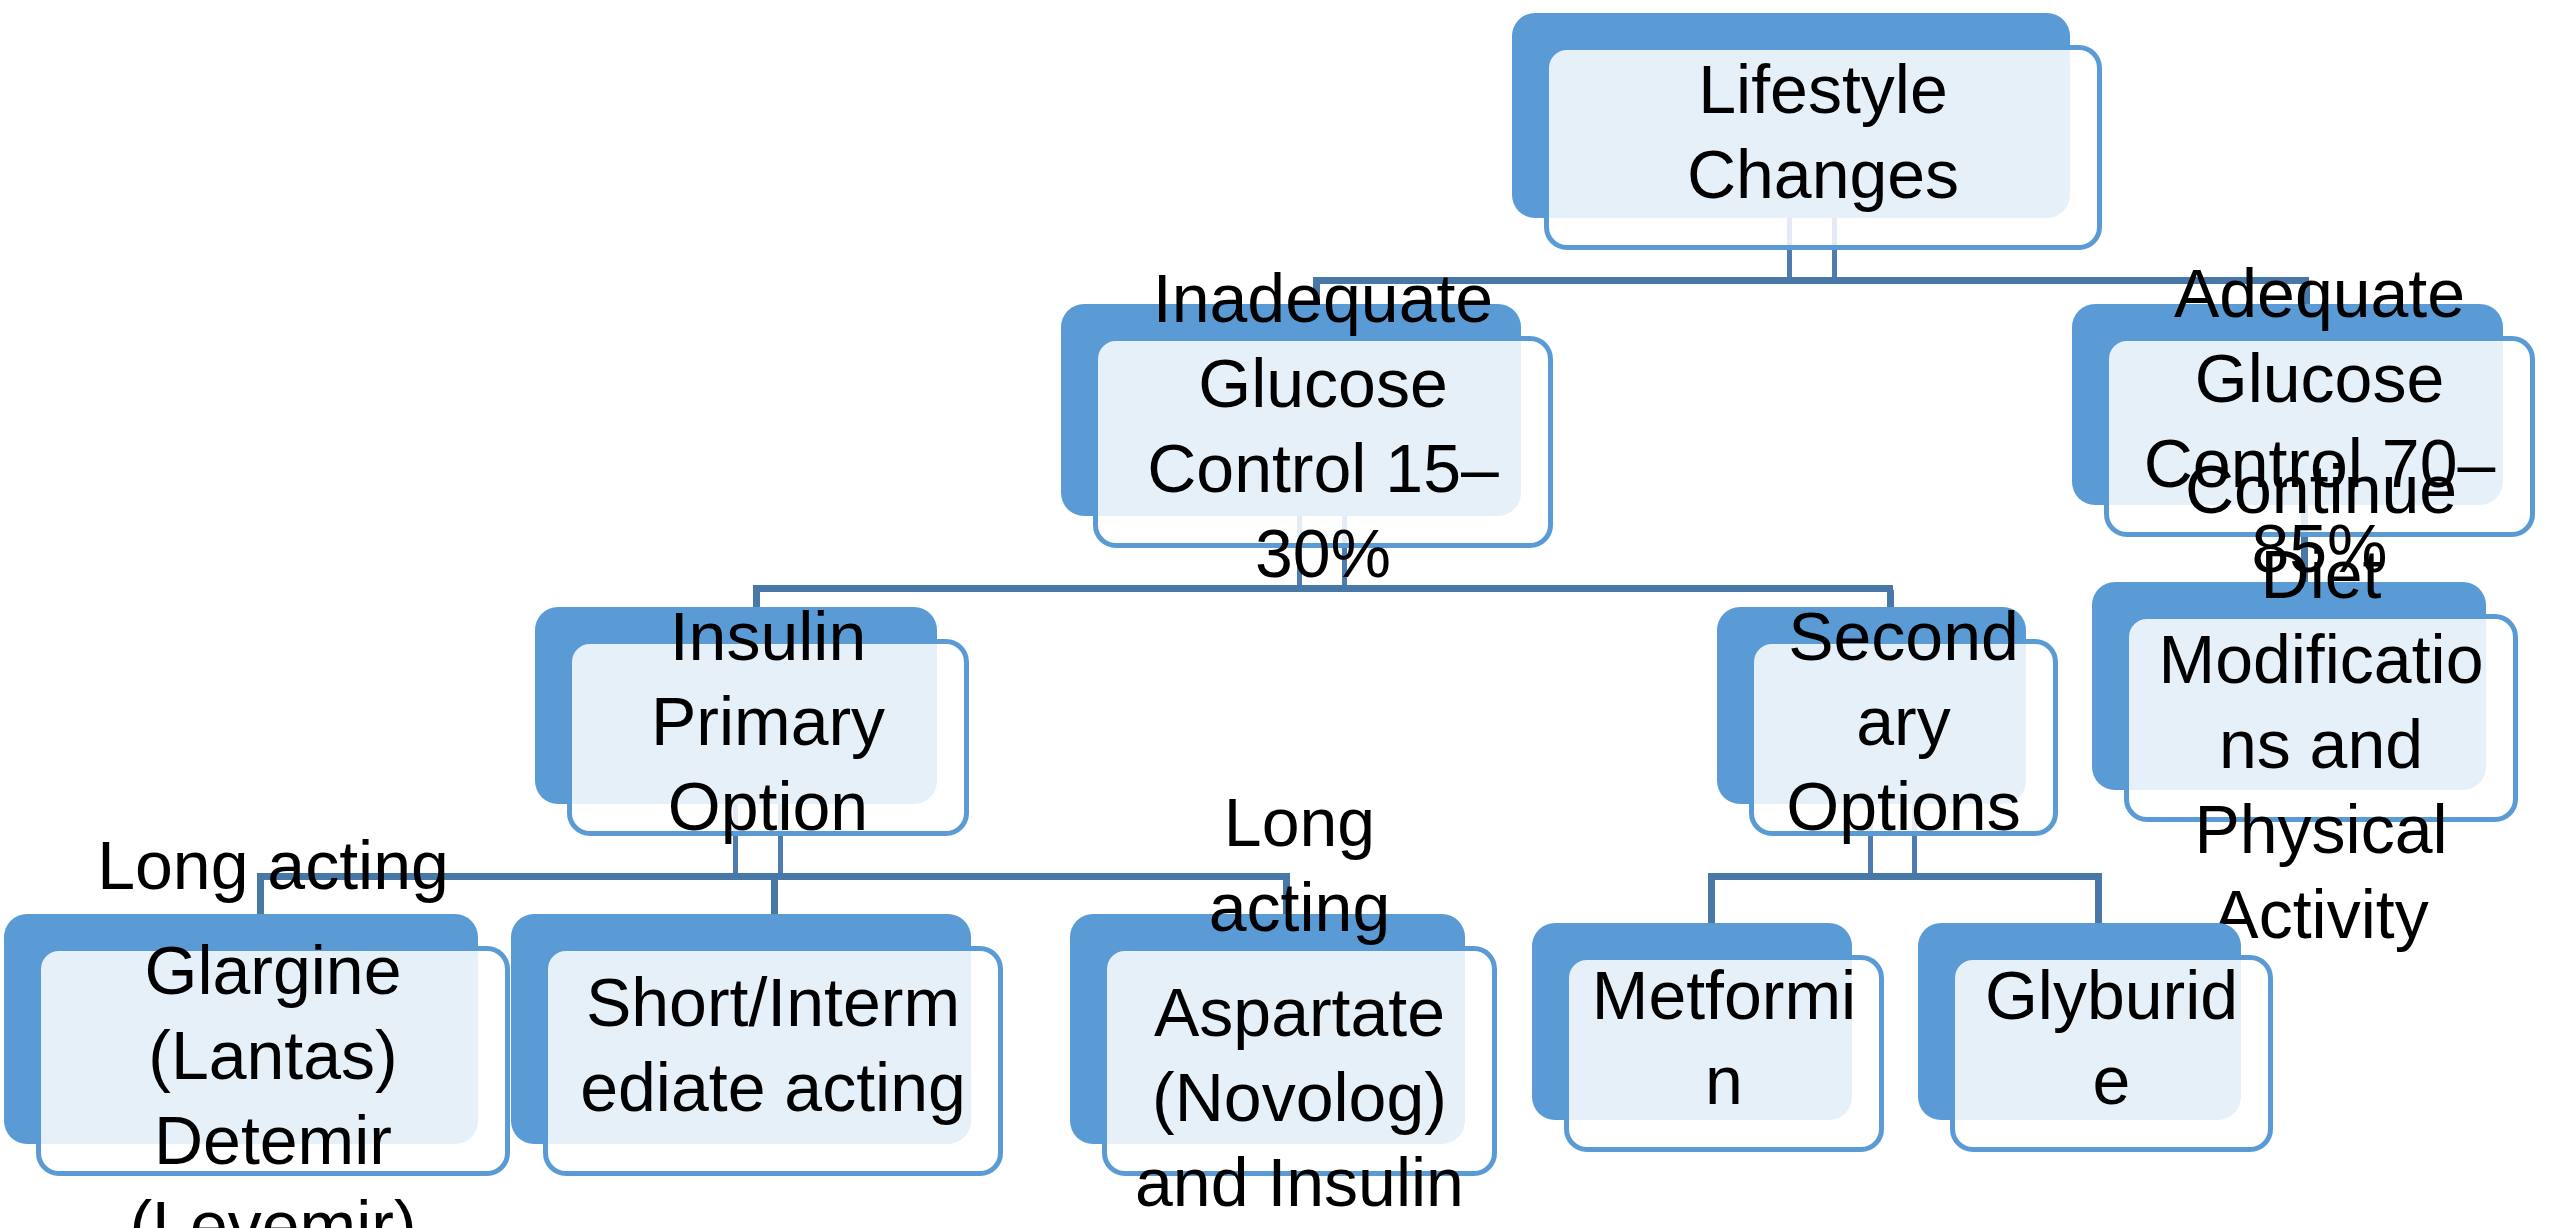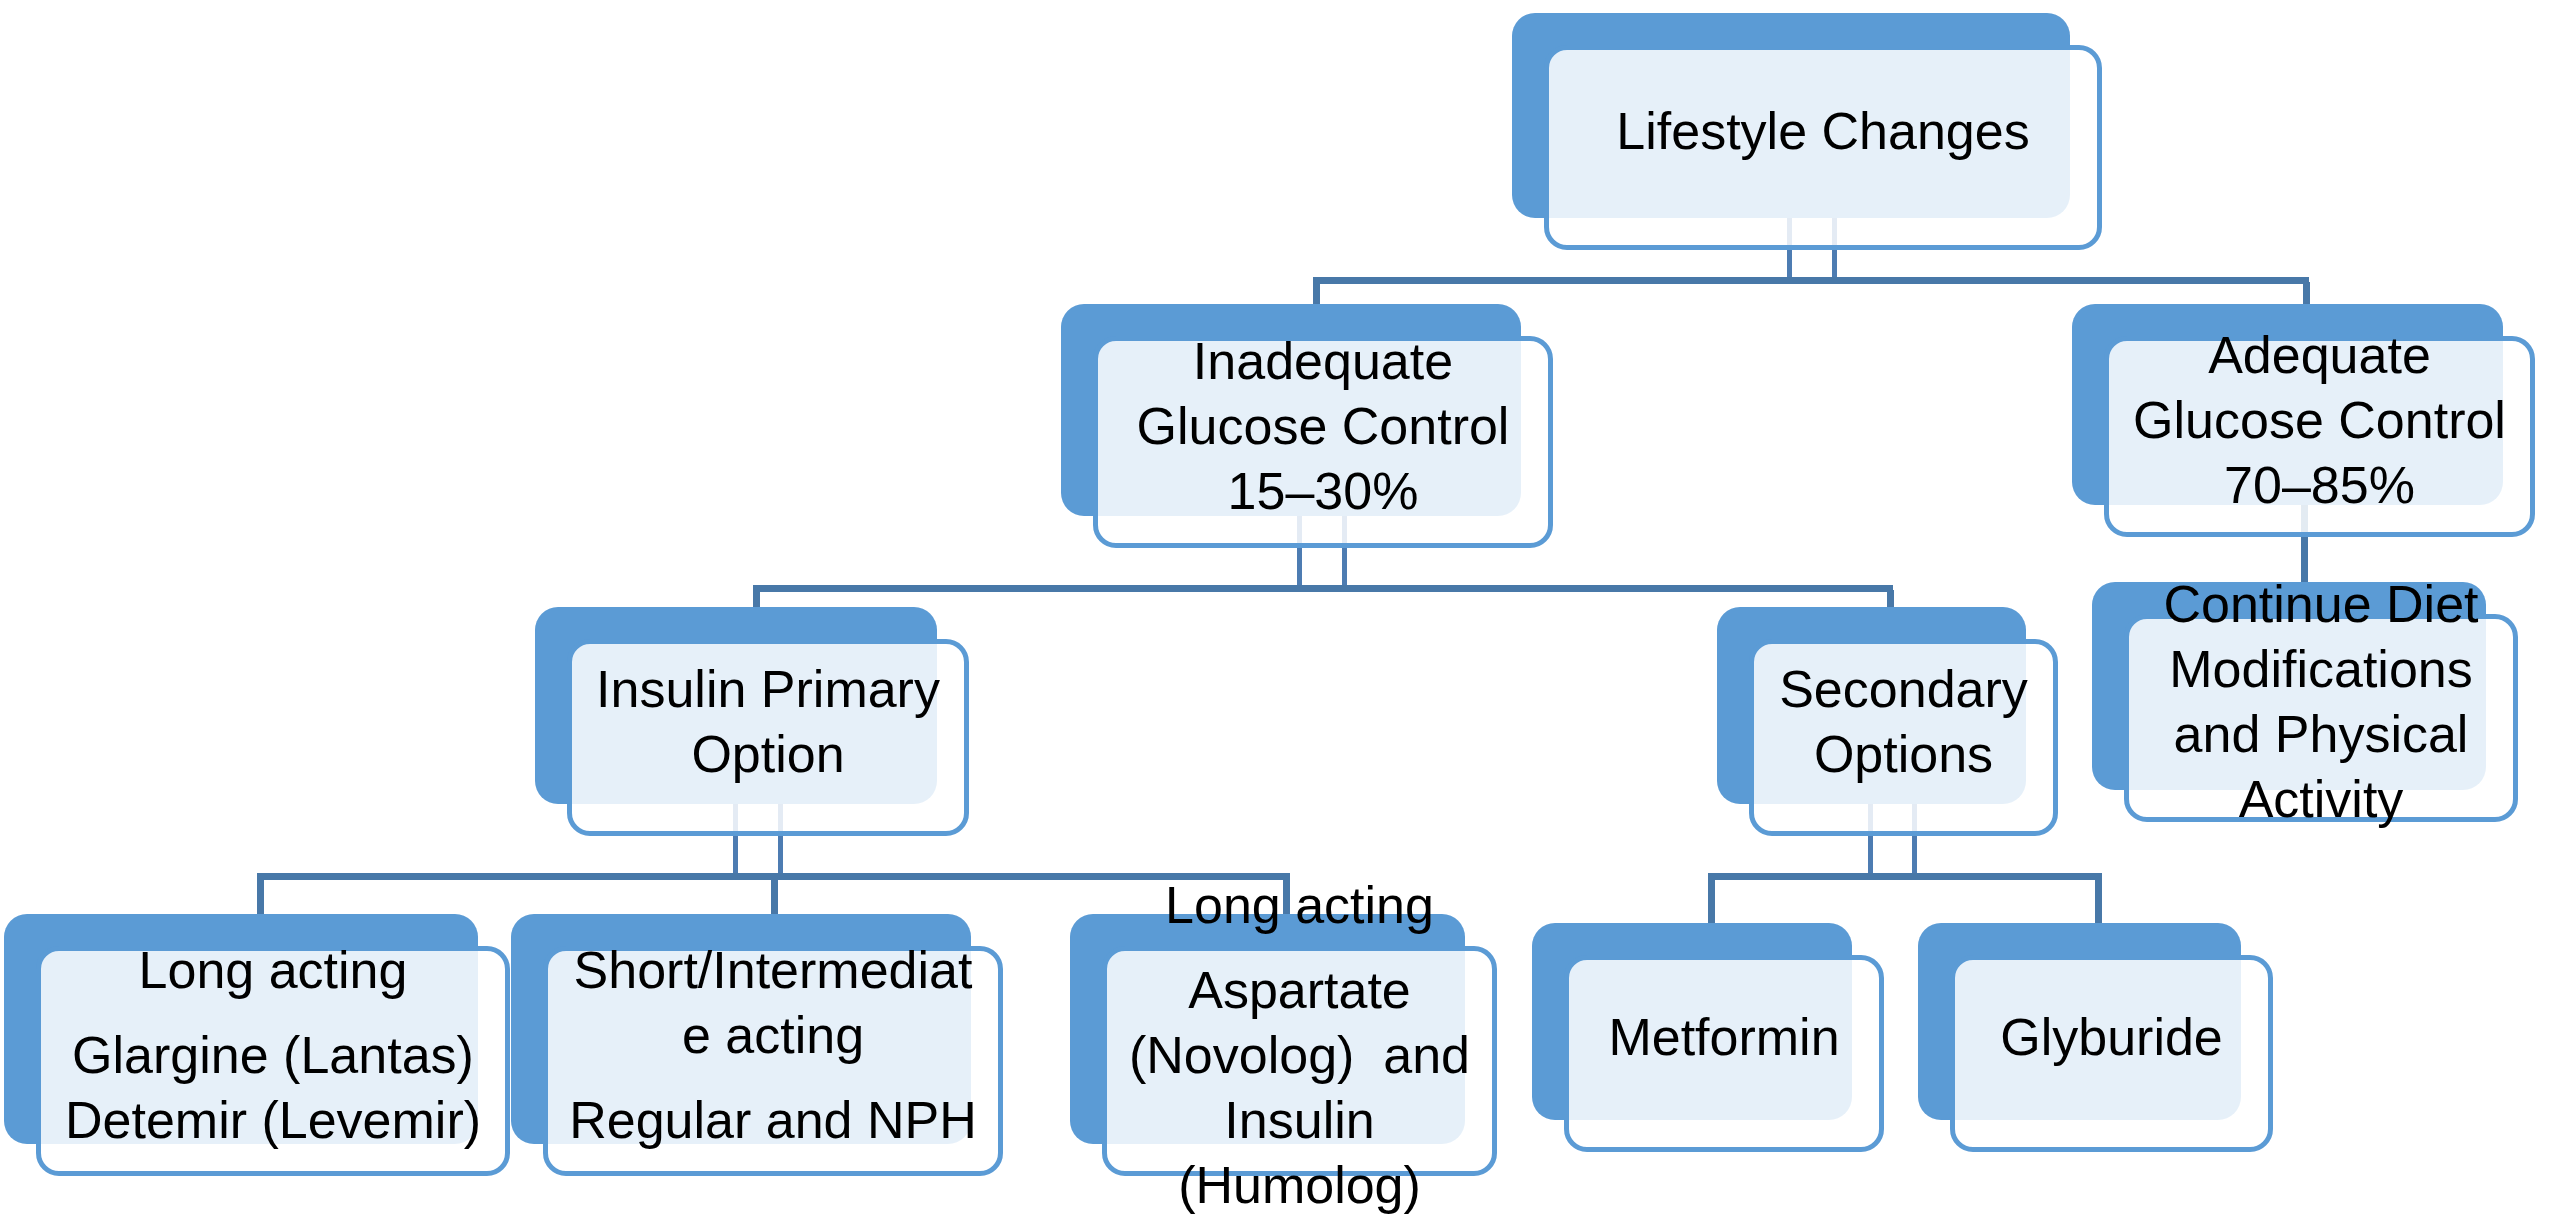--- a/index.html
+++ b/index.html
@@ -30,21 +30,21 @@
     position:absolute;inset:0;
     background:rgba(255,255,255,0.85);
     border:5.7px solid var(--blue);
     border-radius:23px;
     display:flex;flex-direction:column;justify-content:center;align-items:center;
     text-align:center;
     padding:0 20px 32px 20px;
     overflow:visible;
   }
   .box p{
-    margin:0;font-size:52px;line-height:1.25;font-weight:400;
+    margin:0;font-size:68px;line-height:1.25;font-weight:400;
     white-space:pre-wrap;overflow-wrap:break-word;word-break:break-word;
     width:100%;
   }
   .box p + p{margin-top:20px;}
 </style>
 </head>
 <body>
 
 <div class="canvas">
 
@@ -122,21 +122,20 @@
     <div class="shadow"></div>
     <div class="box">
       <p>Continue Diet Modifications and Physical Activity</p>
     </div>
   </div>
 
   <div class="node" style="left:543px;top:946px;width:460px;height:230px;">
     <div class="shadow"></div>
     <div class="box">
       <p>Short/Intermediate acting</p>
-      <p>Regular and NPH</p>
     </div>
   </div>
 
   <div class="node" style="left:1102px;top:946px;width:395px;height:230px;">
     <div class="shadow"></div>
     <div class="box">
       <p>Long acting</p>
       <p>Aspartate (Novolog)  and Insulin (Humolog)</p>
     </div>
   </div>

